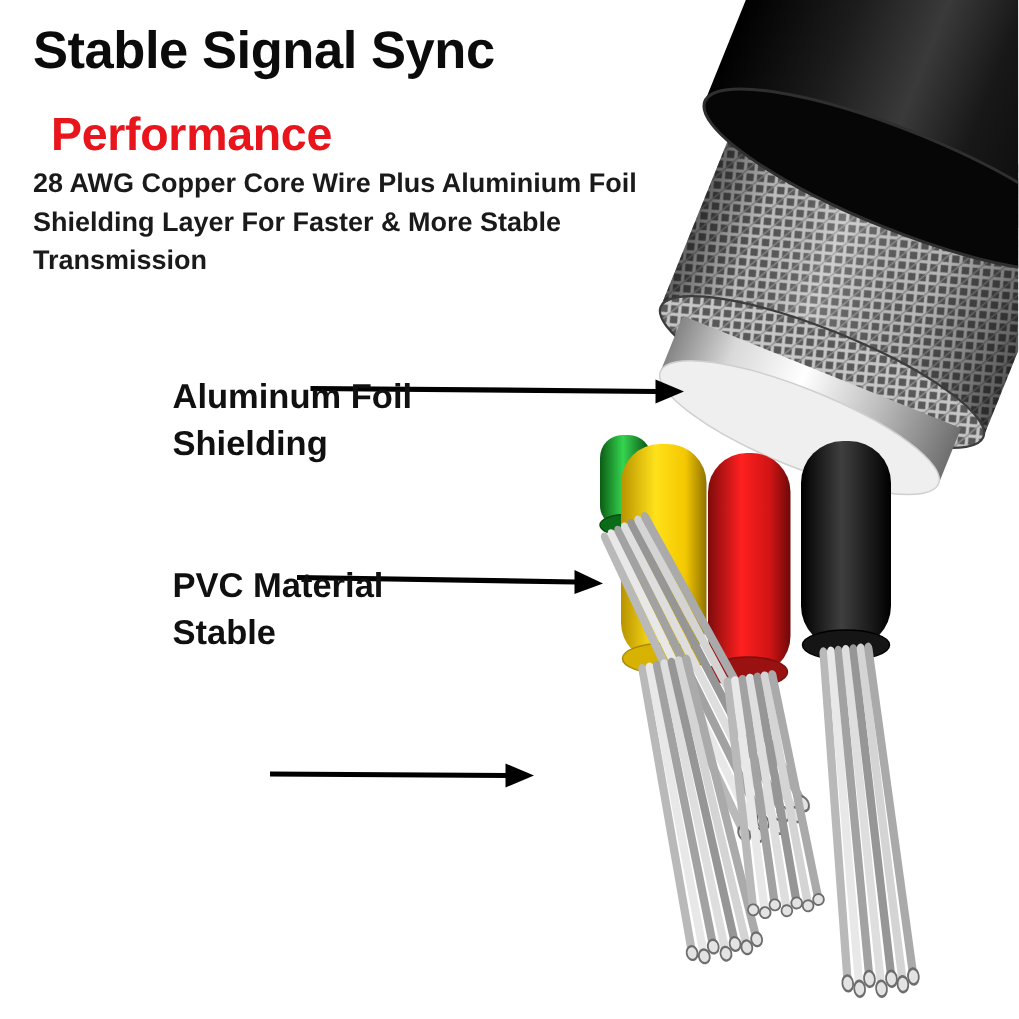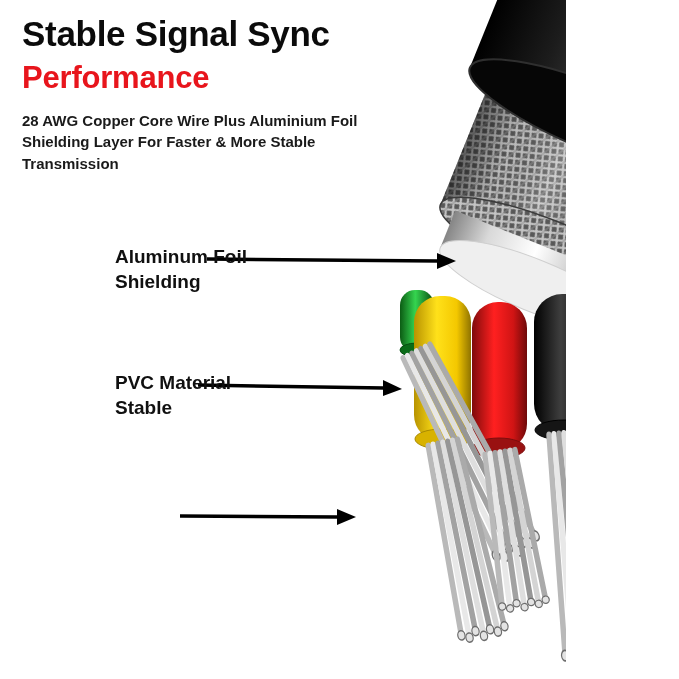--- a/index.html
+++ b/index.html
@@ -1,34 +1,34 @@
 <!DOCTYPE html>
 <html><head>
 <meta charset="utf-8">
 <style>
   html,body{margin:0;padding:0;background:#fff;}
   .page{
-    position:relative;width:566px;height:679px;background:#ffffff;
+    position:relative;width:679px;height:679px;background:#ffffff;
     overflow:hidden;font-family:"Liberation Sans","DejaVu Sans",sans-serif;
   }
   .title{
     position:absolute;left:22px;top:14px;margin:0;
     font-size:35px;font-weight:800;color:#0b0b0b;letter-spacing:-0.3px;
   }
   .subtitle{
-    position:absolute;left:22px;top:60px;margin:0;
+    position:absolute;left:22px;top:60px;margin:12px;
     font-size:31px;font-weight:800;color:#e8151c;letter-spacing:-0.2px;
   }
   .desc{
     position:absolute;left:22px;top:110px;margin:0;width:440px;
-    font-size:15px;font-weight:700;color:#1a1a1a;line-height:1.42;
+    font-size:18px;font-weight:700;color:#1a1a1a;line-height:1.42;
     white-space:pre-line;
   }
   .callout{
-    position:absolute;font-size:19px;font-weight:700;color:#101010;
+    position:absolute;font-size:23px;font-weight:700;color:#101010;
     line-height:1.35;white-space:pre-line;
   }
   #callout-foil{left:115px;top:218px;}
   #callout-pvc{left:115px;top:344px;}
   #callout-copper{left:115px;top:476px;}
   .art{position:absolute;left:0;top:0;}
 </style>
 </head>
 <body>
 

